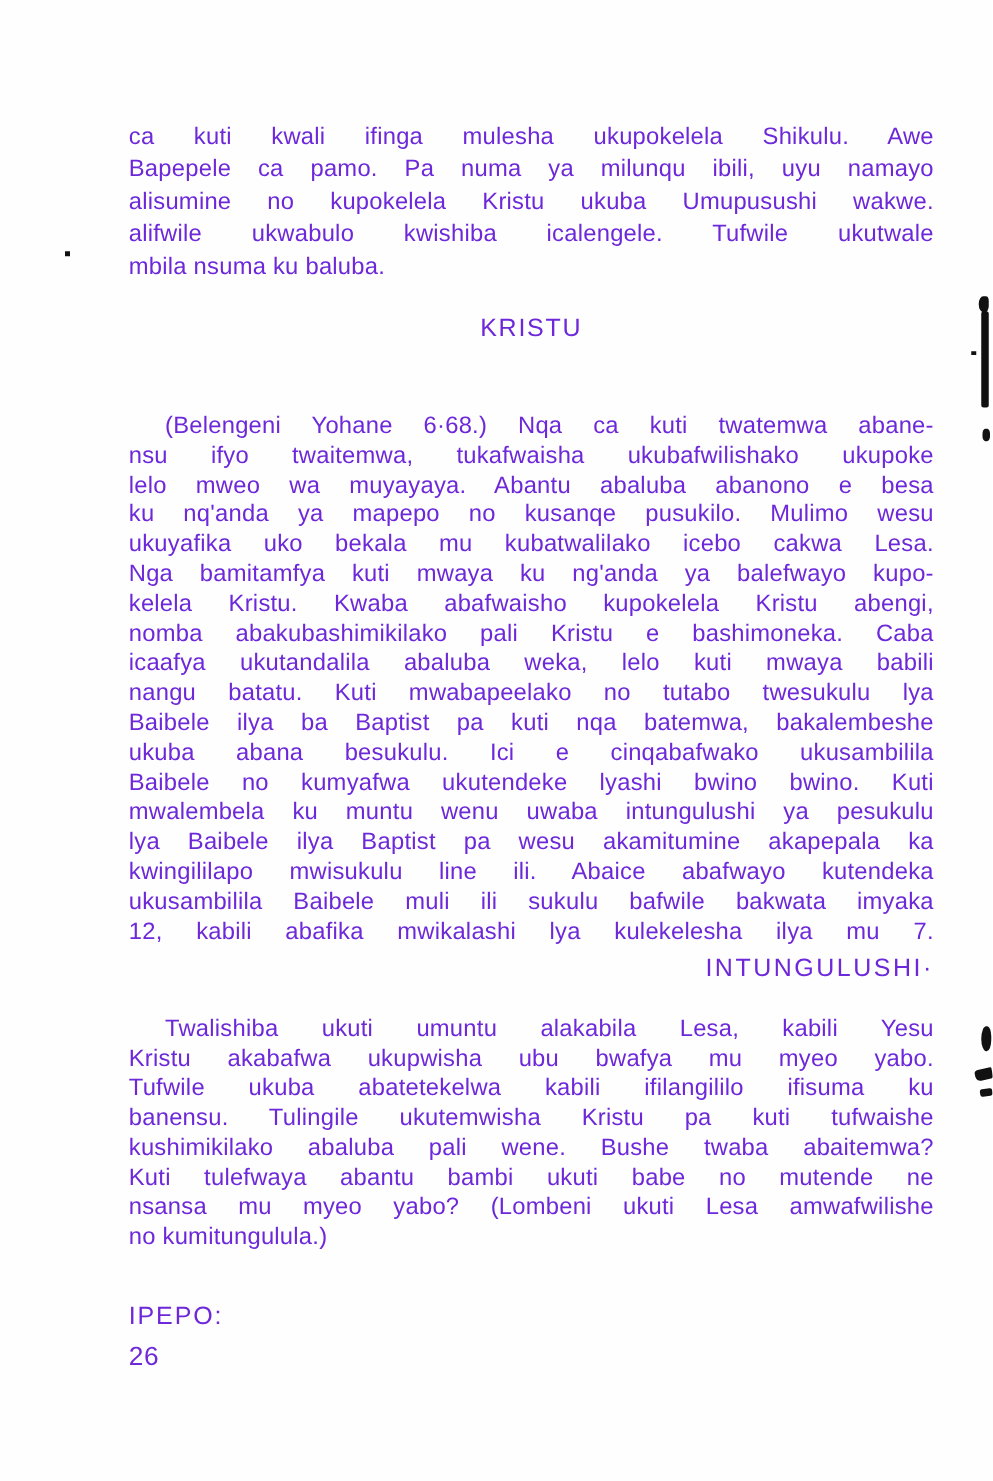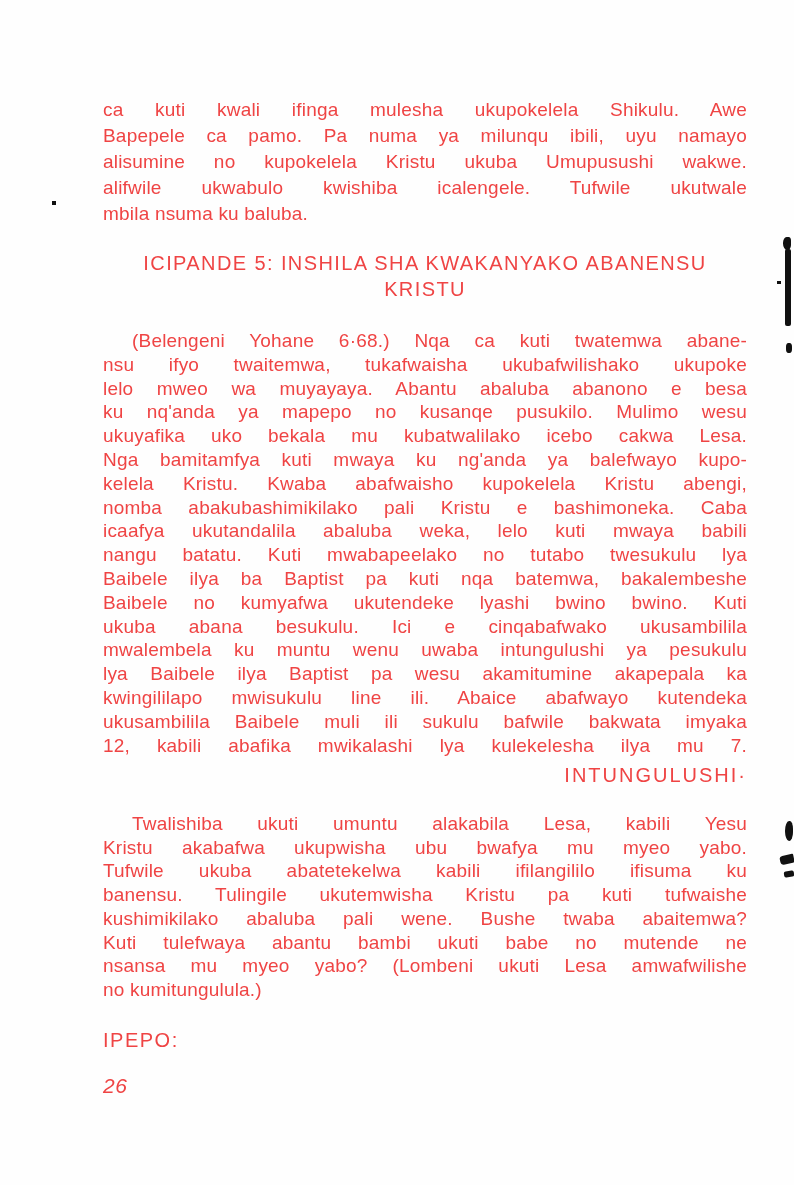--- a/index.html
+++ b/index.html
@@ -12,21 +12,21 @@
   }
   .page{
     position:absolute;inset:0;
     background:#fefefe;
     color:#161616;
   }
   .col{
     position:absolute;
     left:103px;
     width:644px;
-    color:#ef4444;
+    color:#6d28d9;
   }
   .body-text{
     font-size:19px;
     letter-spacing:0.2px;
   }
   .ln{
     text-align:justify;
     text-align-last:justify;
     white-space:normal;
     overflow:hidden;
@@ -43,25 +43,25 @@
     line-height:26px;
   }
   .sub-heading{
     font-size:20px;
     letter-spacing:2px;
     text-align:right;
   }
   .prayer-heading{
     font-size:20px;
     letter-spacing:1.5px;
+    margin-top:13px;
   }
   .page-number{
     font-size:21px;
     letter-spacing:0.5px;
-    font-style:italic;
   }
   
   .artifact{position:absolute;background:#111;}
   .a-dot{left:52px;top:201px;width:4px;height:4px;}
   .a-streak-cap{left:783px;top:237px;width:8px;height:13px;border-radius:45% 30% 40% 50%;}
   .a-streak-bar{left:785px;top:249px;width:6px;height:77px;border-radius:2px;}
   .a-streak-fleck{left:777px;top:281px;width:4px;height:3px;}
   .a-streak-tail{left:786px;top:343px;width:6px;height:10px;border-radius:40%;}
   .a-blob{left:785px;top:821px;width:8px;height:20px;border-radius:50% 40% 45% 50%;}
   .a-mark{left:780px;top:855px;width:14px;height:9px;border-radius:3px 1px 2px 4px;transform:rotate(-12deg);}
@@ -74,38 +74,37 @@
 
   <div class="col body-text lh26" style="top:97px;">
     <div class="ln">ca kuti kwali ifinga mulesha ukupokelela Shikulu. Awe</div>
     <div class="ln">Bapepele ca pamo. Pa numa ya milunqu ibili, uyu namayo</div>
     <div class="ln">alisumine no kupokelela Kristu ukuba Umupusushi wakwe.</div>
     <div class="ln">alifwile ukwabulo kwishiba icalengele. Tufwile ukutwale</div>
     <div class="ln end">mbila nsuma ku baluba.</div>
   </div>
 
   <div class="col chapter-heading" style="top:250px;">
-    <div>ICIPANDE 5:  INSHILA SHA KWAKANYAKO ABANENSU</div>
     <div>KRISTU</div>
   </div>
 
   <div class="col body-text lh24" style="top:329px;">
     <div class="ln indent">(Belengeni Yohane 6·68.)  Nqa ca kuti twatemwa abane-</div>
     <div class="ln">nsu ifyo twaitemwa, tukafwaisha ukubafwilishako ukupoke</div>
     <div class="ln">lelo mweo wa muyayaya.  Abantu abaluba abanono e besa</div>
     <div class="ln">ku nq'anda ya mapepo no kusanqe pusukilo.  Mulimo wesu</div>
     <div class="ln">ukuyafika uko bekala mu kubatwalilako icebo cakwa Lesa.</div>
     <div class="ln">Nga bamitamfya kuti mwaya ku ng'anda ya balefwayo kupo-</div>
     <div class="ln">kelela Kristu.  Kwaba abafwaisho kupokelela Kristu abengi,</div>
     <div class="ln">nomba abakubashimikilako pali Kristu e bashimoneka.  Caba</div>
     <div class="ln">icaafya ukutandalila abaluba weka, lelo kuti mwaya babili</div>
     <div class="ln">nangu batatu.  Kuti mwabapeelako no tutabo twesukulu lya</div>
     <div class="ln">Baibele ilya ba Baptist pa kuti nqa batemwa, bakalembeshe</div>
+    <div class="ln">ukuba abana besukulu.   Ici e cinqabafwako ukusambilila</div>
     <div class="ln">Baibele no kumyafwa ukutendeke lyashi bwino bwino.  Kuti</div>
-    <div class="ln">ukuba abana besukulu.   Ici e cinqabafwako ukusambilila</div>
     <div class="ln">mwalembela ku muntu wenu uwaba intungulushi ya pesukulu</div>
     <div class="ln">lya Baibele ilya Baptist pa wesu akamitumine akapepala ka</div>
     <div class="ln">kwingililapo mwisukulu line ili.  Abaice abafwayo kutendeka</div>
     <div class="ln">ukusambilila Baibele muli ili sukulu bafwile bakwata imyaka</div>
     <div class="ln">12, kabili abafika mwikalashi lya kulekelesha ilya mu 7.</div>
   </div>
 
   <div class="col sub-heading" style="top:764px;">INTUNGULUSHI·</div>
 
   <div class="col body-text lh237" style="top:812px;">

